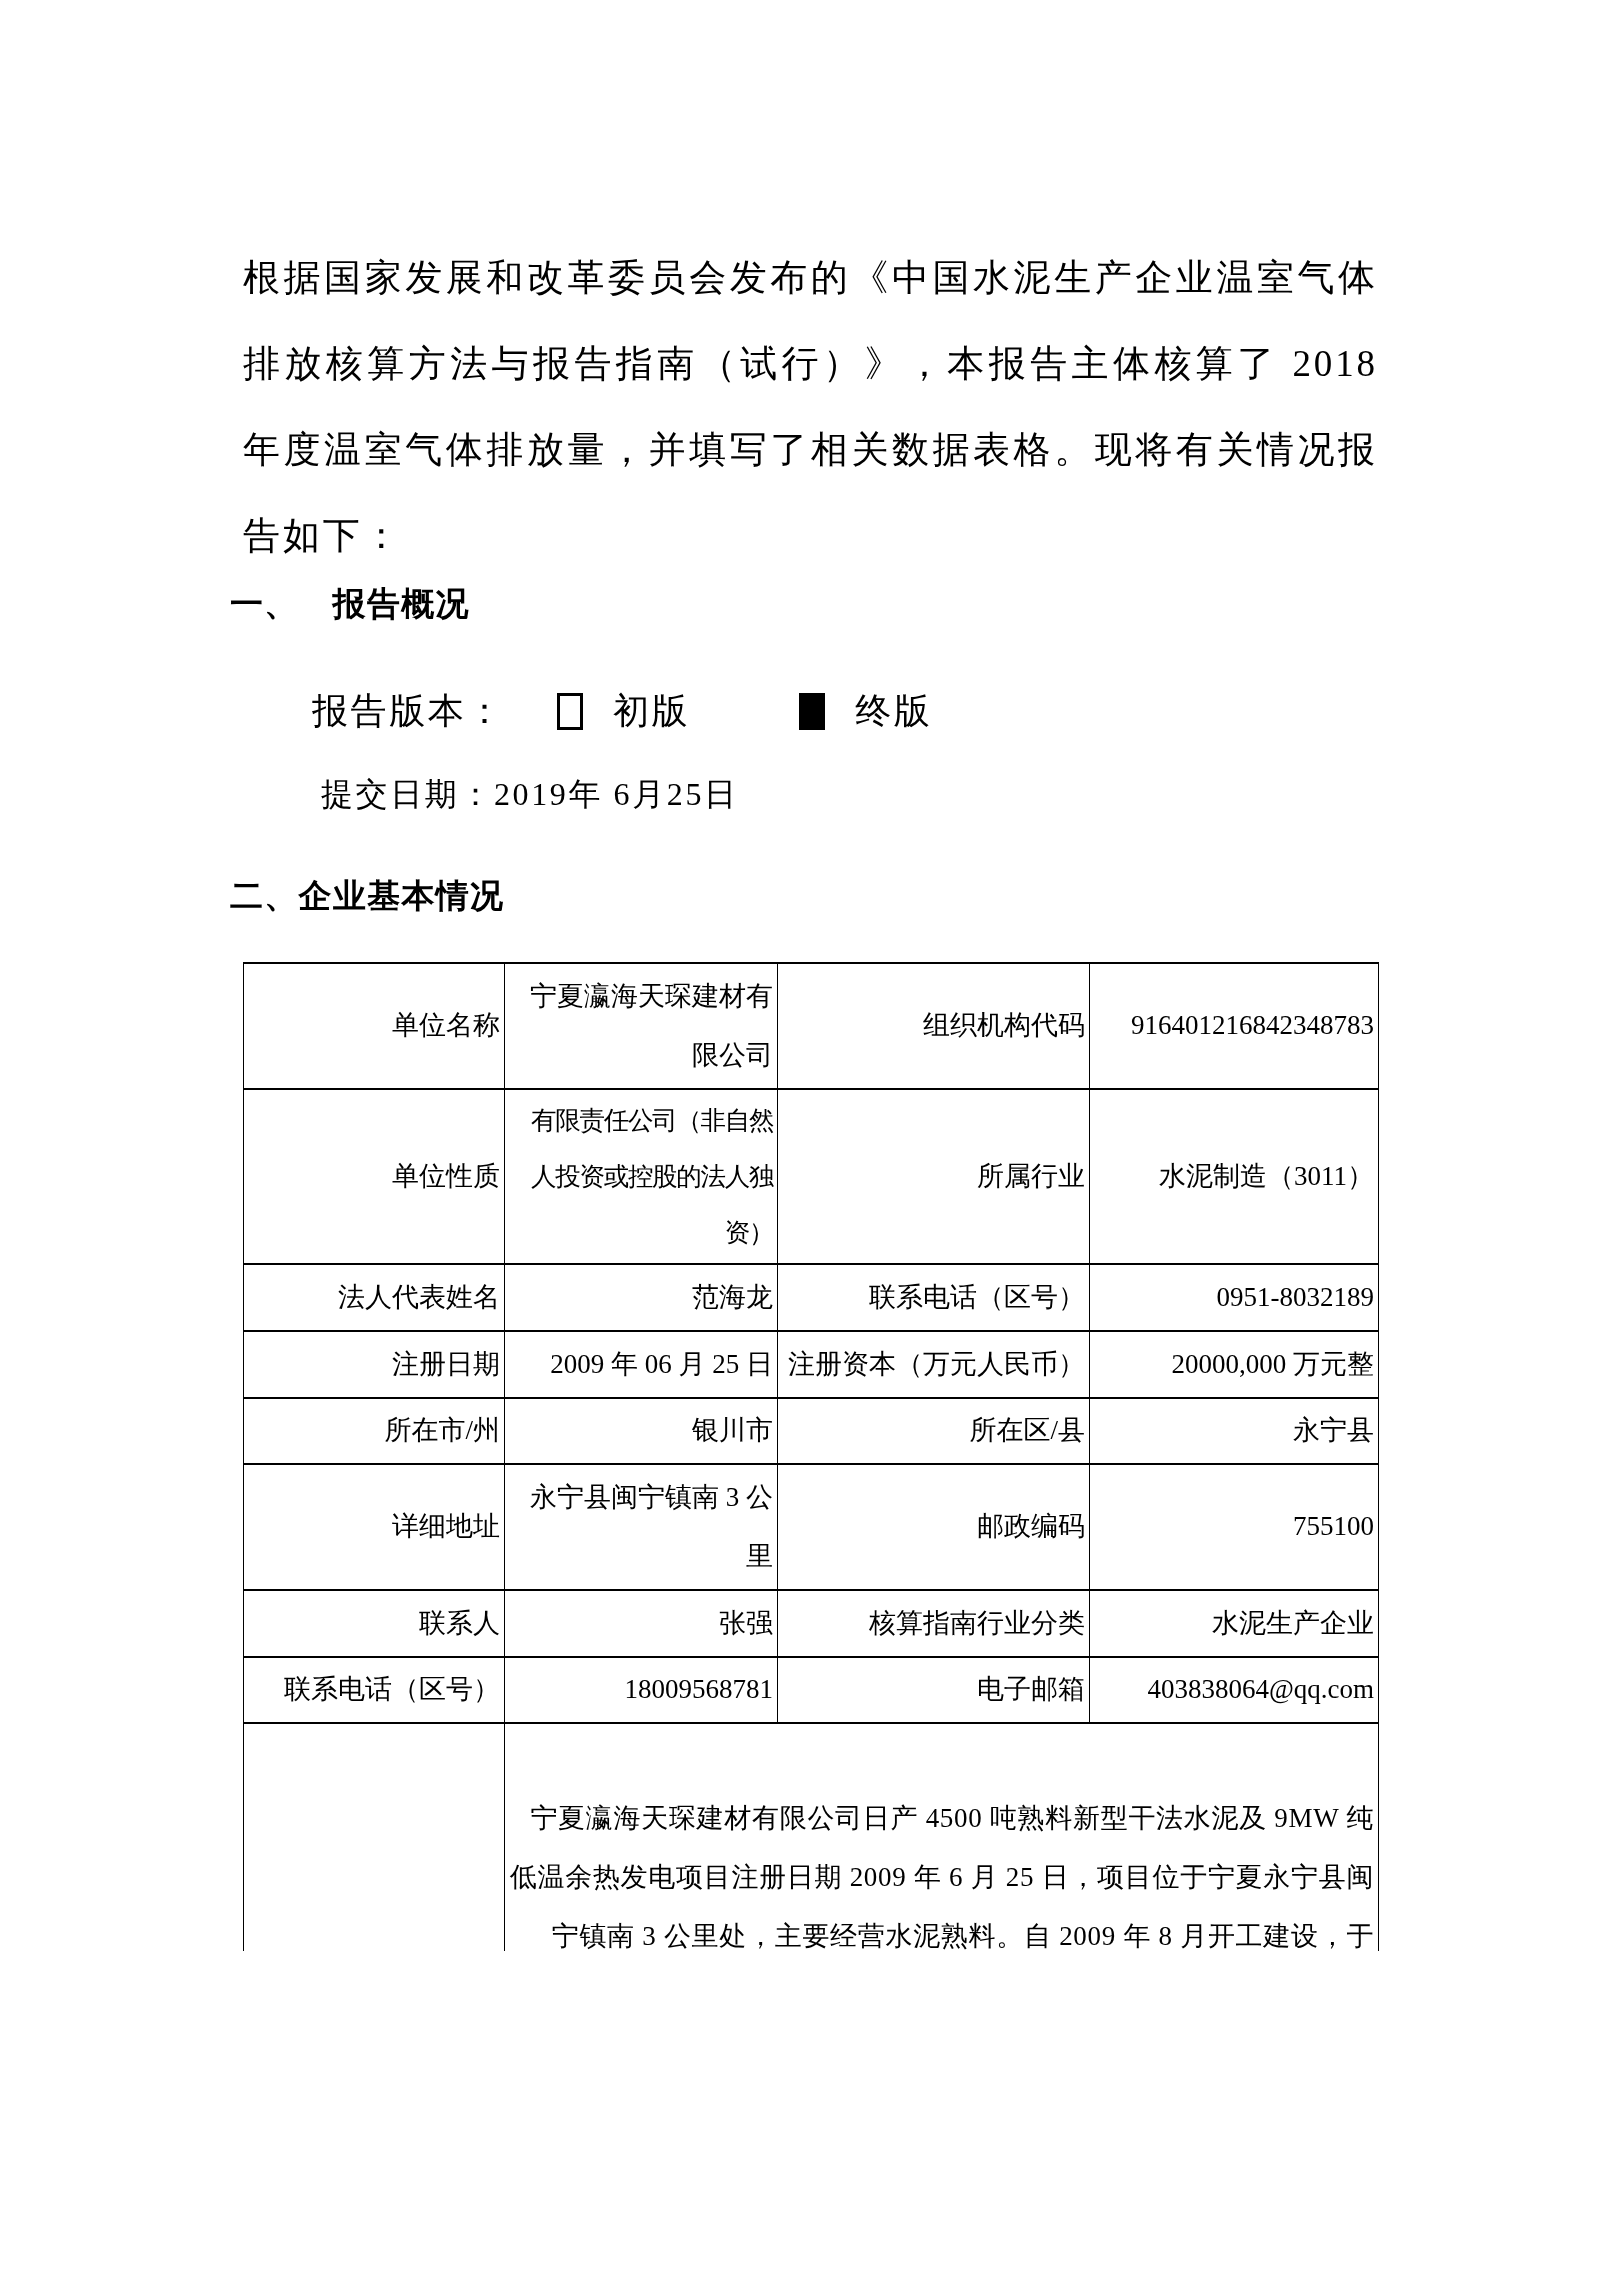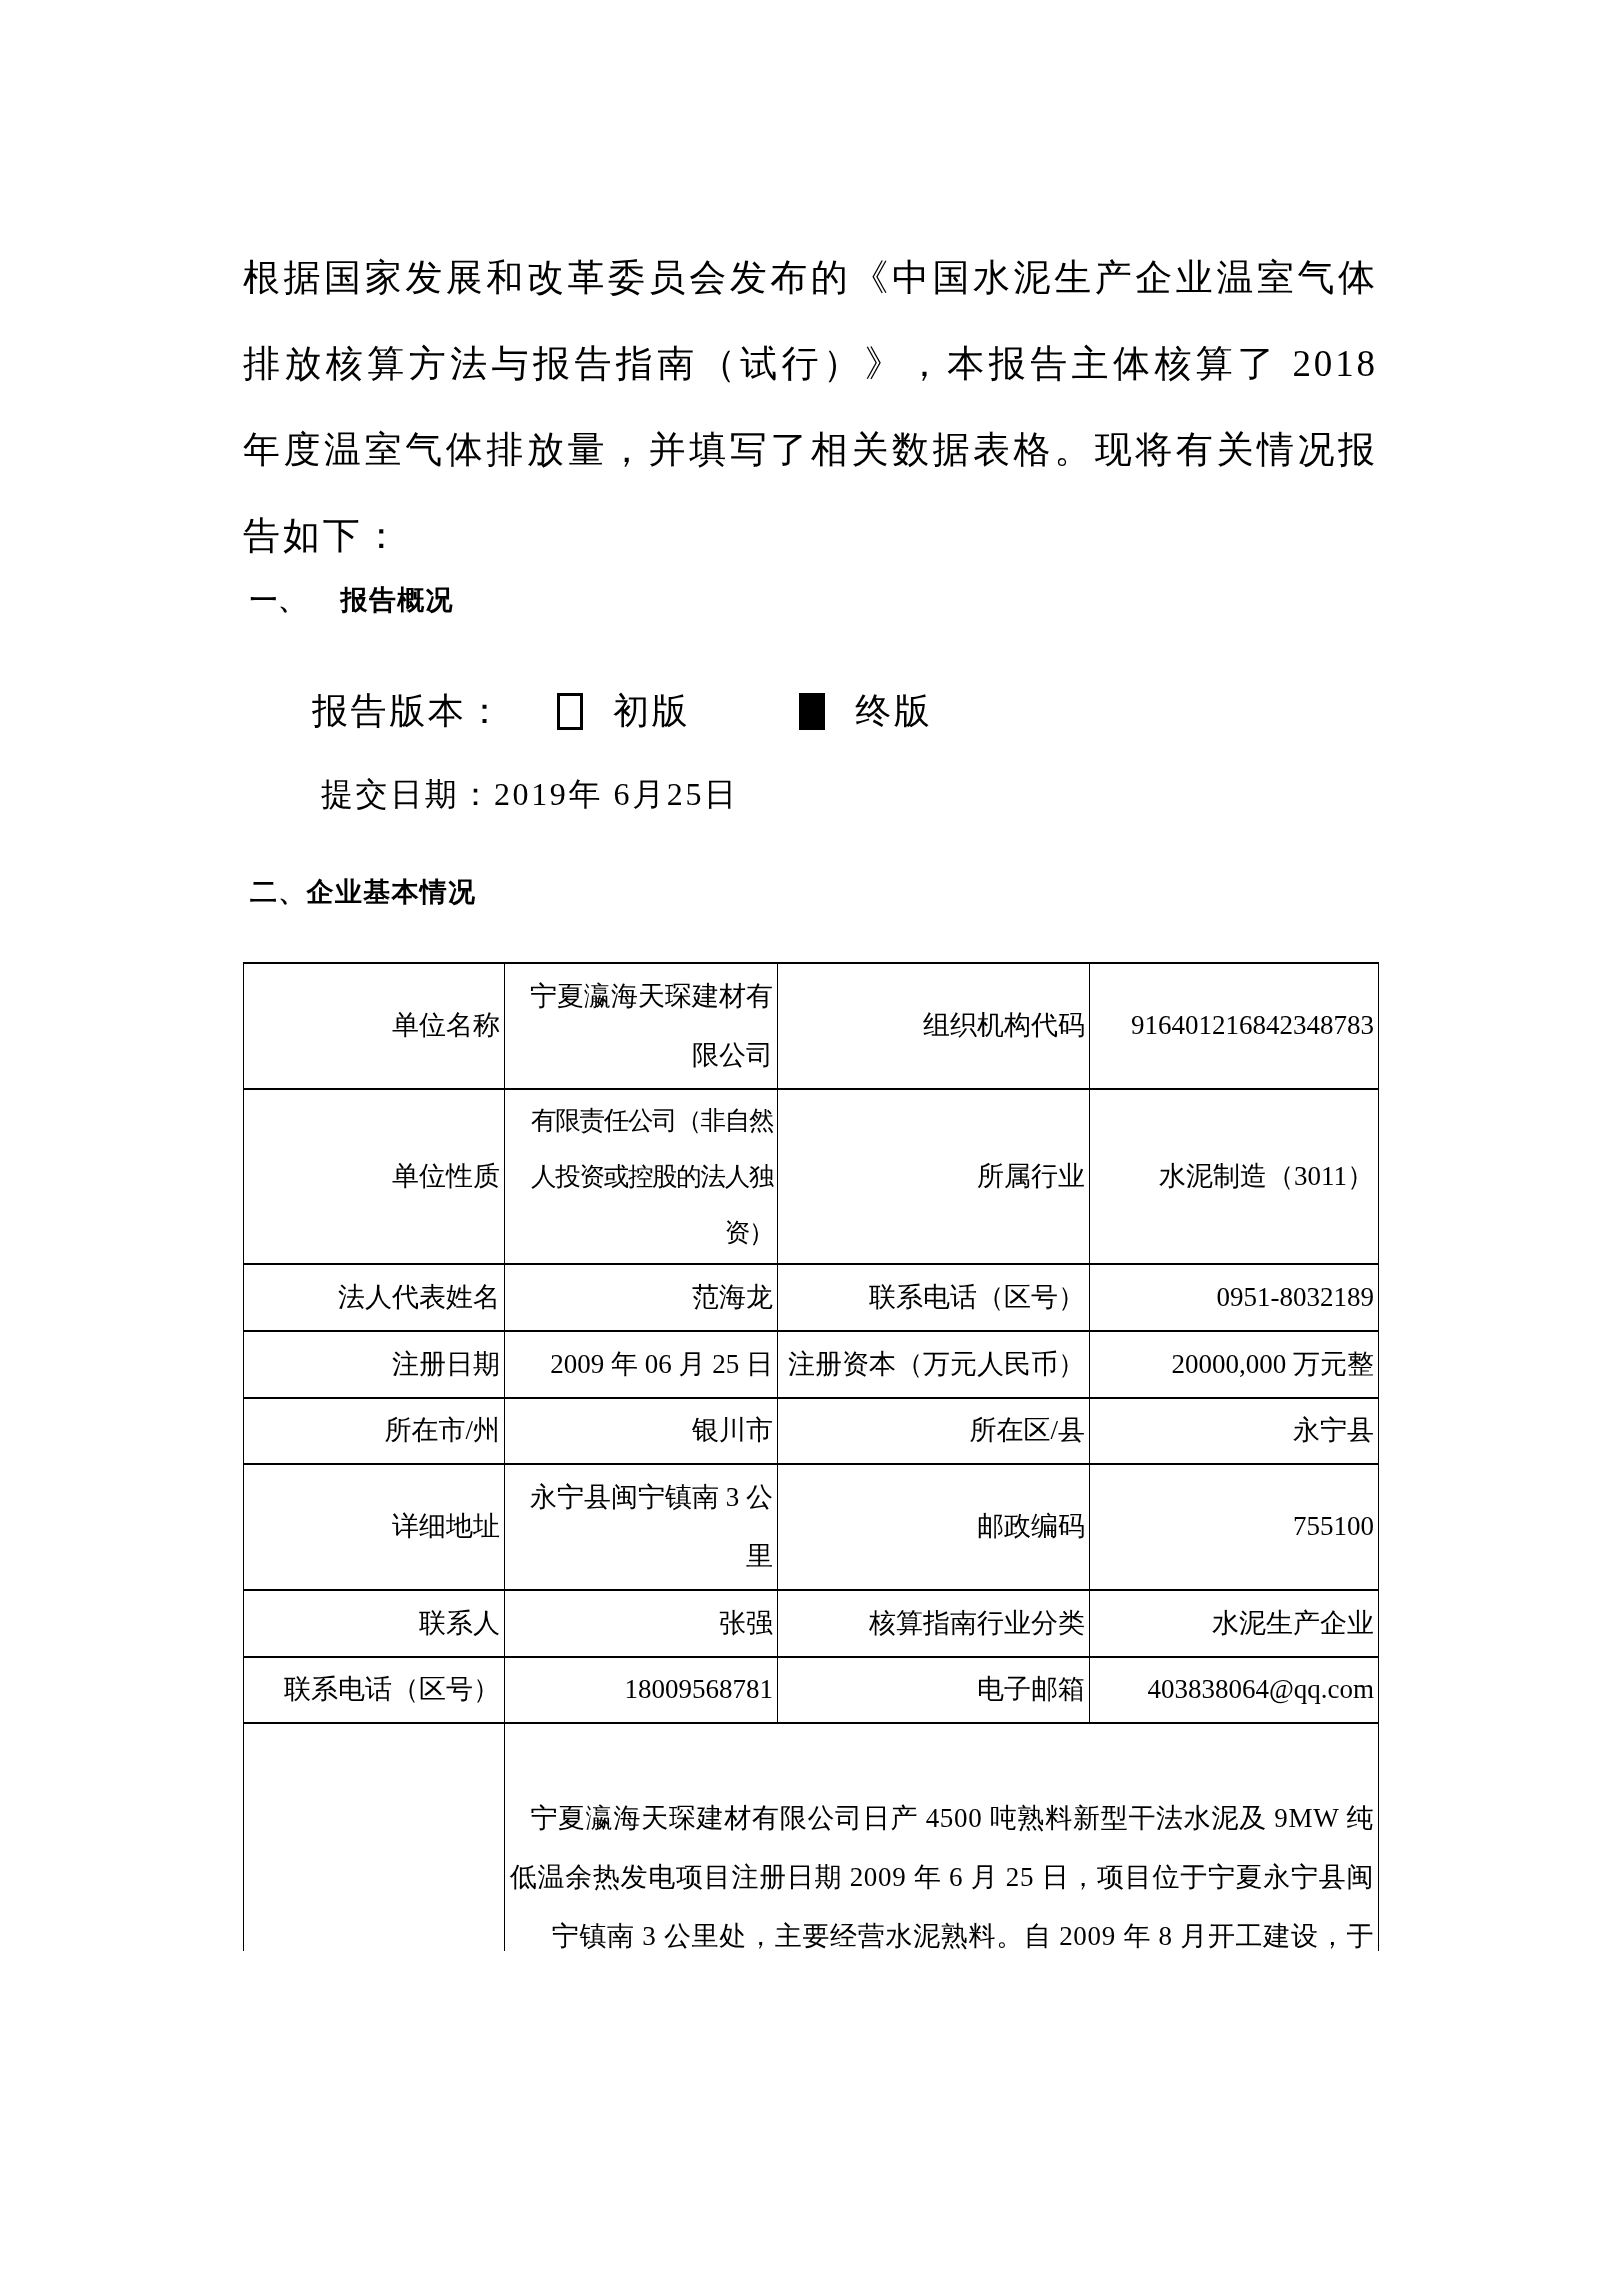--- a/index.html
+++ b/index.html
@@ -25,24 +25,24 @@
     font-size: 37px;
     line-height: 86px;
     letter-spacing: 2.9px;
     text-align: justify;
     text-justify: inter-character;
     color: #000;
   }
   
   .heading {
     position: absolute;
-    left: 250px;
+    left: 230px;
     font-family: "Liberation Sans", "DejaVu Sans", sans-serif;
     font-weight: 700;
-    font-size: 27px;
+    font-size: 33px;
     letter-spacing: 1.3px;
     color: #000;
     white-space: nowrap;
   }
   .h1 { top: 582px; }
   .h2 { top: 874px; }
   .h3 { top: 1980px; }
   .h1 .heading-gap { display: inline-block; width: 34px; }
   
   .version-line {

